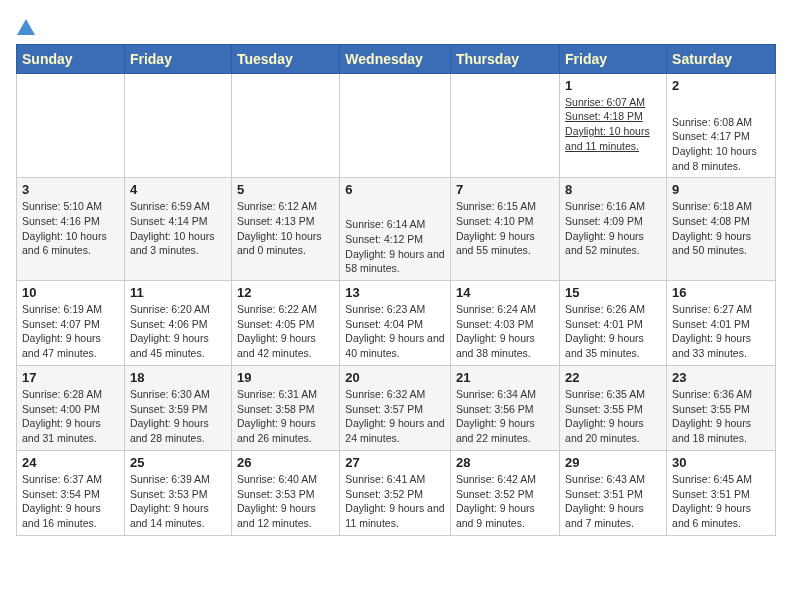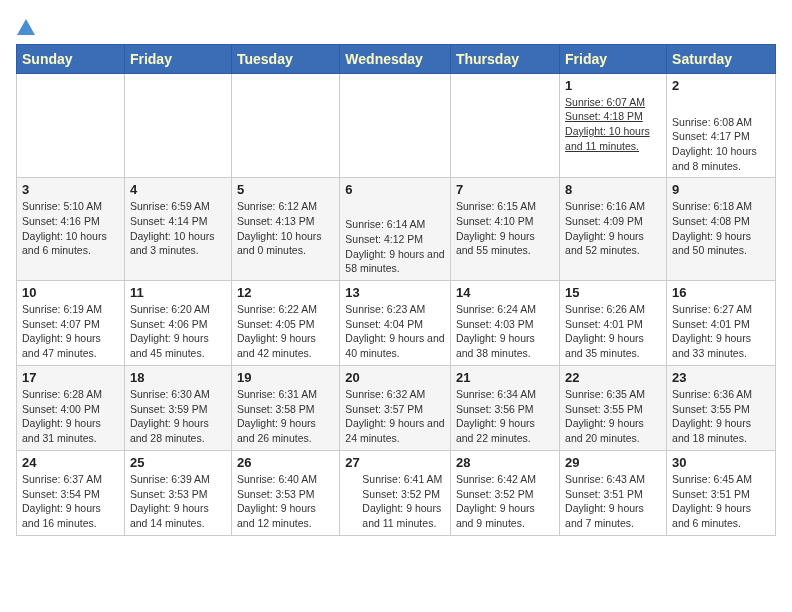--- a/index.html
+++ b/index.html
@@ -280,21 +280,21 @@
 Daylight: 9 hours and 14 minutes.</div>
         </td>
         <td>
           <span class="day-number">26</span>
           <div class="day-info" style="white-space: pre-line;">Sunrise: 6:40 AM
 Sunset: 3:53 PM
 Daylight: 9 hours and 12 minutes.</div>
         </td>
         <td>
           <span class="day-number">27</span>
-          <div class="day-info" style="white-space: pre-line; margin-left: 17px;">Sunrise: 6:41 AM
+          <div class="day-info" style="white-space: pre-line;">Sunrise: 6:41 AM
 Sunset: 3:52 PM
 Daylight: 9 hours and 11 minutes.</div>
         </td>
         <td>
           <span class="day-number">28</span>
           <div class="day-info" style="white-space: pre-line;">Sunrise: 6:42 AM
 Sunset: 3:52 PM
 Daylight: 9 hours and 9 minutes.</div>
         </td>
         <td>

